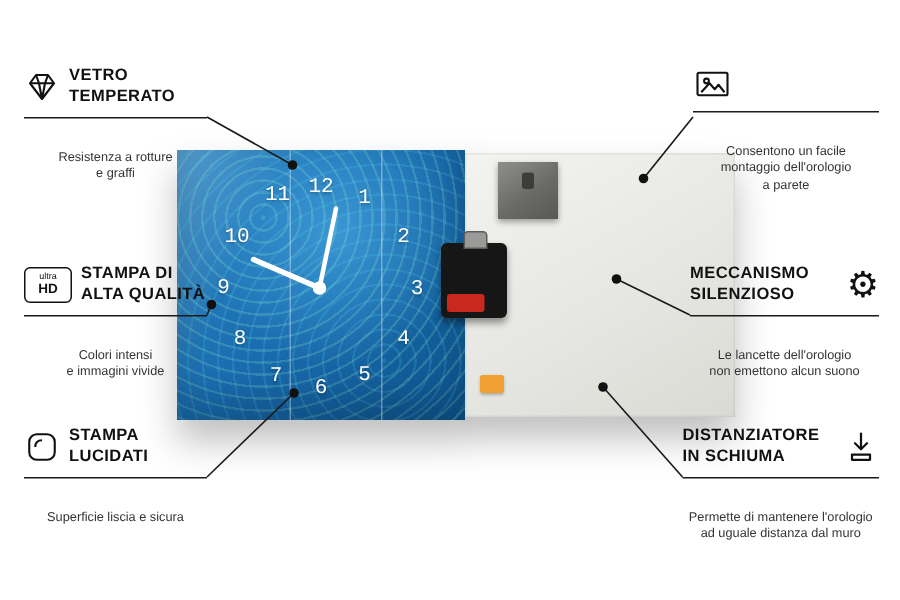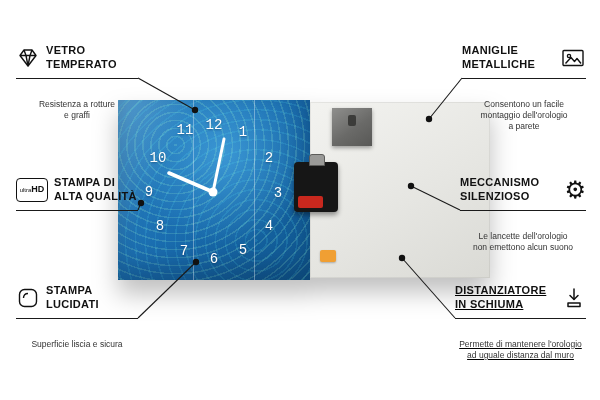--- a/index.html
+++ b/index.html
@@ -41,31 +41,31 @@
   .foam{position:absolute;left:202px;top:150px;width:16px;height:12px;background:#f09f33;border-radius:2px;
     box-shadow:0 1px 2px rgba(0,0,0,0.25);}
 
   
   .callout{position:absolute;z-index:4;}
   .co-head{display:flex;align-items:center;gap:6px;border-bottom:1px solid #1a1a1a;padding-bottom:6px;}
   .co-titles{flex:1;text-align:left;font-weight:bold;font-size:11px;line-height:1.25;
              letter-spacing:0.3px;color:#111;}
   .co-desc{text-align:center;font-size:8.5px;line-height:1.35;color:#333;padding-top:20px;}
   .icon-box{flex:0 0 auto;display:flex;align-items:center;justify-content:center;}
-  .uhd{width:30px;height:22px;border:1.5px solid #111;border-radius:4px;display:flex;
+  .uhd{width:30px;height:22px;border:1.5px solid #111;border-radius:4px;display:flex;flex-direction:column;
        align-items:center;justify-content:center;line-height:1;}
   .uhd .top{font-size:6px;color:#111;} .uhd .bot{font-size:9px;font-weight:bold;color:#111;}
   .gear-glyph{font-size:24px;color:#111;line-height:1;font-family:"DejaVu Sans",sans-serif;}
 
   .co-l1{left:16px;top:44px;width:122px;}
   .co-l2{left:16px;top:176px;width:122px;}
   .co-l3{left:16px;top:284px;width:122px;}
   .co-r1{left:462px;top:44px;width:124px;}
   .co-r2{left:460px;top:176px;width:126px;}
-  .co-r3{left:455px;top:284px;width:131px;text-decoration:underline;}
+  .co-r3{left:455px;top:284px;width:131px;}
 
   .lines-overlay{position:absolute;left:0;top:0;width:600px;height:400px;z-index:3;pointer-events:none;}
 </style>
 </head>
 <body>
 
 <div class="stage">
 
   <div class="product-wrap">
     <div class="clock-front">
@@ -145,20 +145,24 @@
         <span class="uhd">
           <span class="top">ultra</span>
           <span class="bot">HD</span>
         </span>
       </span>
       <div class="co-titles">
         <div>STAMPA DI</div>
         <div>ALTA QUALITÀ</div>
       </div>
     </div>
+    <div class="co-desc">
+      <div>Colori intensi</div>
+      <div>e immagini vivide</div>
+    </div>
   </div>
 
   <div class="callout co-l3">
     <div class="co-head">
       <span class="icon-box">
         <svg width="24" height="24" viewBox="0 0 24 24" fill="none" stroke="#111" stroke-width="1.4">
           <rect x="3.5" y="3.5" width="17" height="17" rx="5"></rect>
           <path d="M7.5 12 Q7.5 7.5 12 7.5"></path>
         </svg>
       </span>
@@ -167,24 +171,20 @@
         <div>LUCIDATI</div>
       </div>
     </div>
     <div class="co-desc">
       <div>Superficie liscia e sicura</div>
     </div>
   </div>
 
   <div class="callout co-r1">
     <div class="co-head">
-      <div class="co-titles">
-        <div>MANIGLIE</div>
-        <div>METALLICHE</div>
-      </div>
       <span class="icon-box">
         <svg width="26" height="24" viewBox="0 0 26 24" fill="none" stroke="#111" stroke-width="1.4" stroke-linejoin="round">
           <rect x="3" y="4.5" width="20" height="15" rx="1"></rect>
           <circle cx="9" cy="10" r="1.6"></circle>
           <path d="M5.5 17.5 L11 11.5 L14.5 15.5 L17 12.5 L21 17.5"></path>
         </svg>
       </span>
     </div>
     <div class="co-desc">
       <div>Consentono un facile</div>

